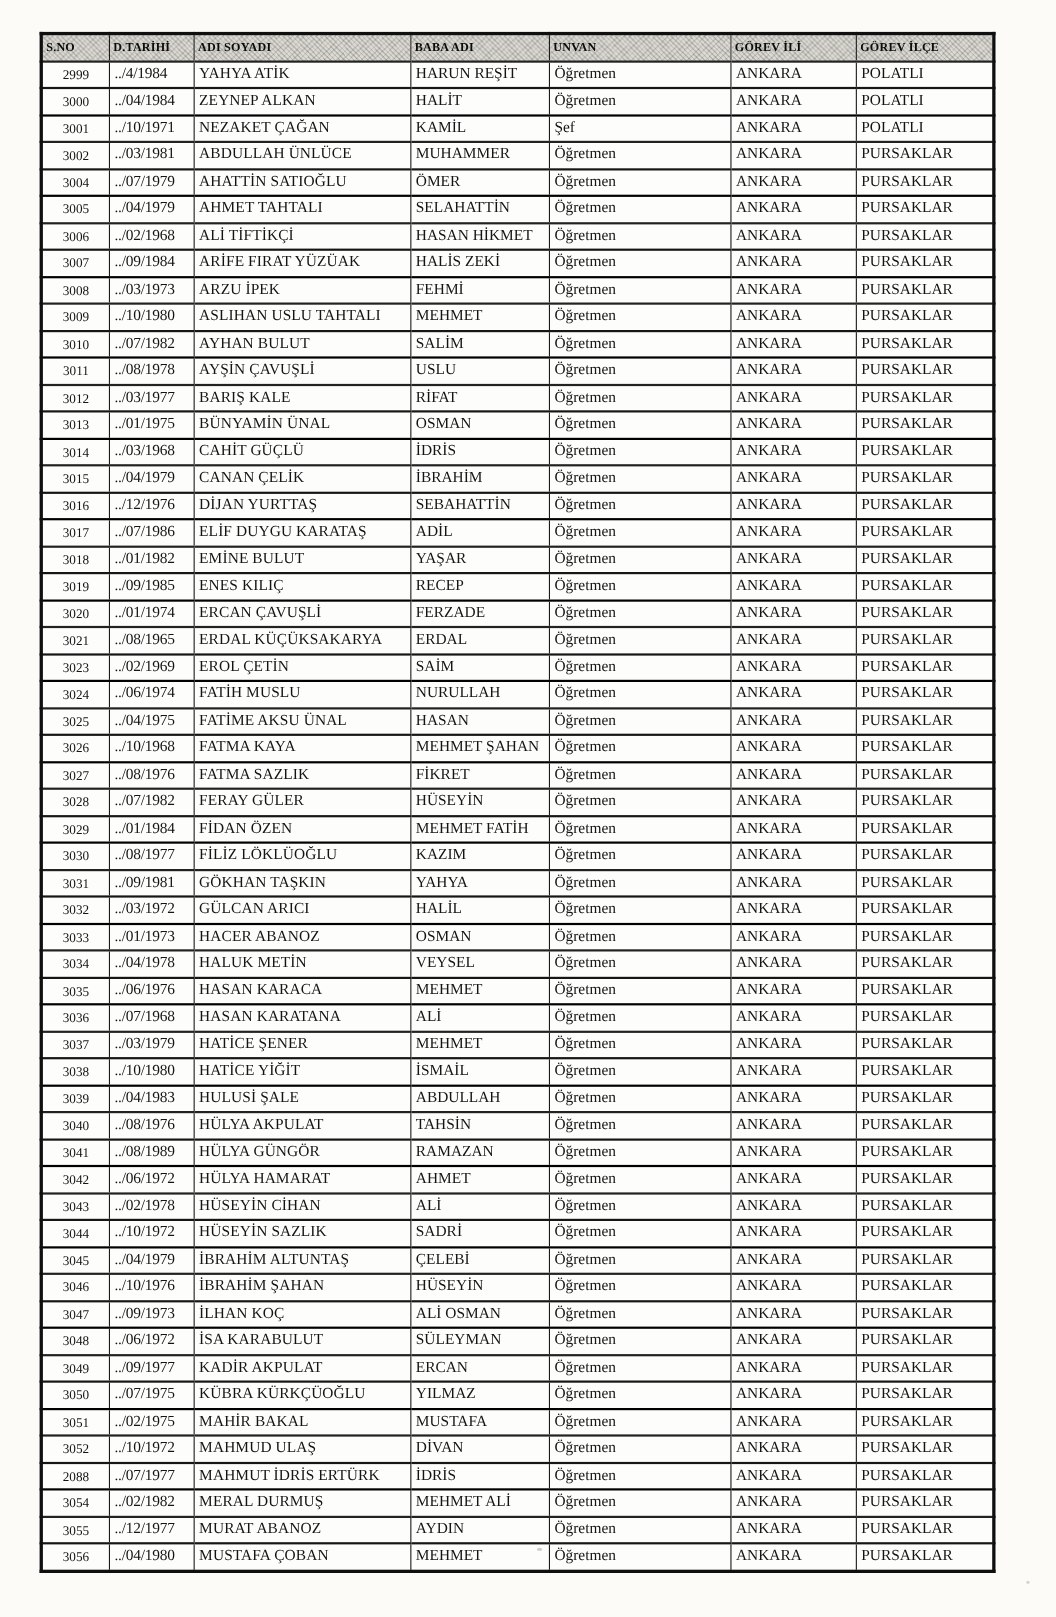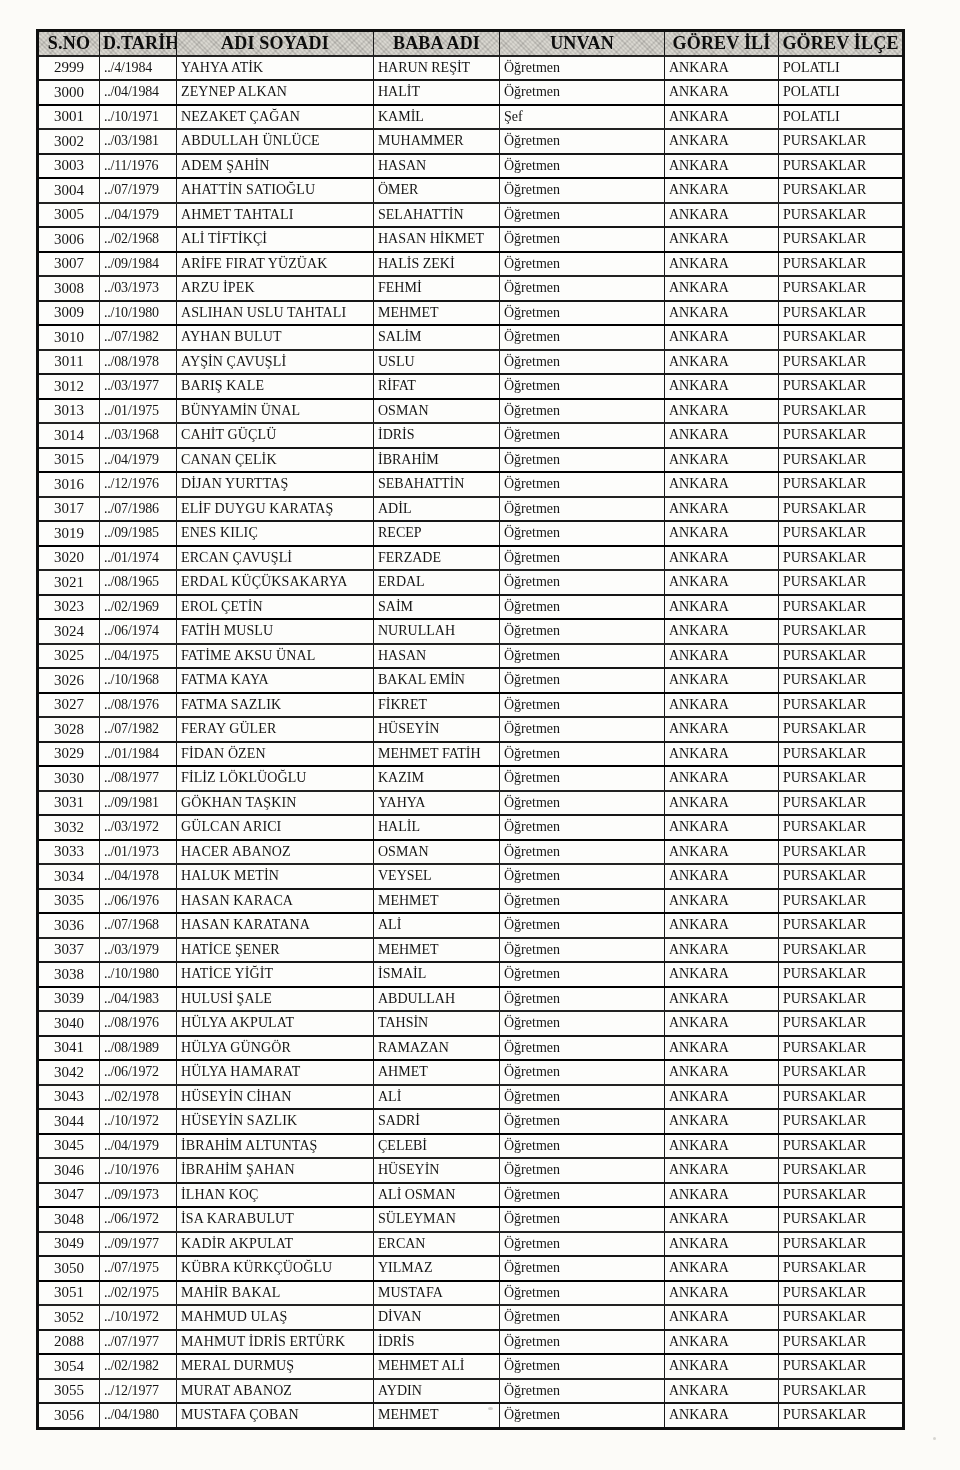--- a/index.html
+++ b/index.html
@@ -32,32 +32,32 @@
     padding: 0 4px;
     height: 22.5px;
     overflow: hidden;
     white-space: nowrap;
     font-size: 14px;
     line-height: 1;
     color: #141414;
     vertical-align: middle;
   }
   table.scan-table th {
-    font-size: 18px;
+    font-size: 11px;
     font-weight: bold;
-    text-align: center;
+    text-align: left;
     padding: 0 3px;
     color: #0c0c0c;
     background-color: #dcdad3;
     background-image:
       repeating-linear-gradient(45deg, rgba(20,20,20,0.20) 0 1px, transparent 1px 3px),
       repeating-linear-gradient(-45deg, rgba(20,20,20,0.14) 0 1px, transparent 1px 4px);
     letter-spacing: 0.2px;
   }
-  table.scan-table td.c0 { text-align: center; font-size: 15px; }
+  table.scan-table td.c0 { text-align: center; font-size: 12px; }
   table.scan-table td.c1 { letter-spacing: -0.2px; }
   table.scan-table td.c2 { letter-spacing: 0.1px; }
   
   table.scan-table tr:nth-child(3n) td { border-top-color: #000000; }
   table.scan-table tr:nth-child(3n+1) td { border-top-color: #222222; }
   .speck {
     position: absolute;
     border-radius: 50%;
     background: #a9a7a2;
   }
@@ -120,29 +120,20 @@
         <tr>
           <td class="c0">3002</td>
           <td class="c1">../03/1981</td>
           <td class="c2">ABDULLAH ÜNLÜCE</td>
           <td class="c3">MUHAMMER</td>
           <td class="c4">Öğretmen</td>
           <td class="c5">ANKARA</td>
           <td class="c6">PURSAKLAR</td>
         </tr>
         <tr>
-          <td class="c0">3003</td>
-          <td class="c1">../11/1976</td>
-          <td class="c2">ADEM ŞAHİN</td>
-          <td class="c3">HASAN</td>
-          <td class="c4">Öğretmen</td>
-          <td class="c5">ANKARA</td>
-          <td class="c6">PURSAKLAR</td>
-        </tr>
-        <tr>
           <td class="c0">3004</td>
           <td class="c1">../07/1979</td>
           <td class="c2">AHATTİN SATIOĞLU</td>
           <td class="c3">ÖMER</td>
           <td class="c4">Öğretmen</td>
           <td class="c5">ANKARA</td>
           <td class="c6">PURSAKLAR</td>
         </tr>
         <tr>
           <td class="c0">3005</td>
@@ -255,20 +246,29 @@
         <tr>
           <td class="c0">3017</td>
           <td class="c1">../07/1986</td>
           <td class="c2">ELİF DUYGU KARATAŞ</td>
           <td class="c3">ADİL</td>
           <td class="c4">Öğretmen</td>
           <td class="c5">ANKARA</td>
           <td class="c6">PURSAKLAR</td>
         </tr>
         <tr>
+          <td class="c0">3018</td>
+          <td class="c1">../01/1982</td>
+          <td class="c2">EMİNE BULUT</td>
+          <td class="c3">YAŞAR</td>
+          <td class="c4">Öğretmen</td>
+          <td class="c5">ANKARA</td>
+          <td class="c6">PURSAKLAR</td>
+        </tr>
+        <tr>
           <td class="c0">3019</td>
           <td class="c1">../09/1985</td>
           <td class="c2">ENES KILIÇ</td>
           <td class="c3">RECEP</td>
           <td class="c4">Öğretmen</td>
           <td class="c5">ANKARA</td>
           <td class="c6">PURSAKLAR</td>
         </tr>
         <tr>
           <td class="c0">3020</td>
@@ -312,21 +312,21 @@
           <td class="c2">FATİME AKSU ÜNAL</td>
           <td class="c3">HASAN</td>
           <td class="c4">Öğretmen</td>
           <td class="c5">ANKARA</td>
           <td class="c6">PURSAKLAR</td>
         </tr>
         <tr>
           <td class="c0">3026</td>
           <td class="c1">../10/1968</td>
           <td class="c2">FATMA KAYA</td>
-          <td class="c3">BAKAL EMİN</td>
+          <td class="c3">MEHMET ŞAHAN</td>
           <td class="c4">Öğretmen</td>
           <td class="c5">ANKARA</td>
           <td class="c6">PURSAKLAR</td>
         </tr>
         <tr>
           <td class="c0">3027</td>
           <td class="c1">../08/1976</td>
           <td class="c2">FATMA SAZLIK</td>
           <td class="c3">FİKRET</td>
           <td class="c4">Öğretmen</td>

